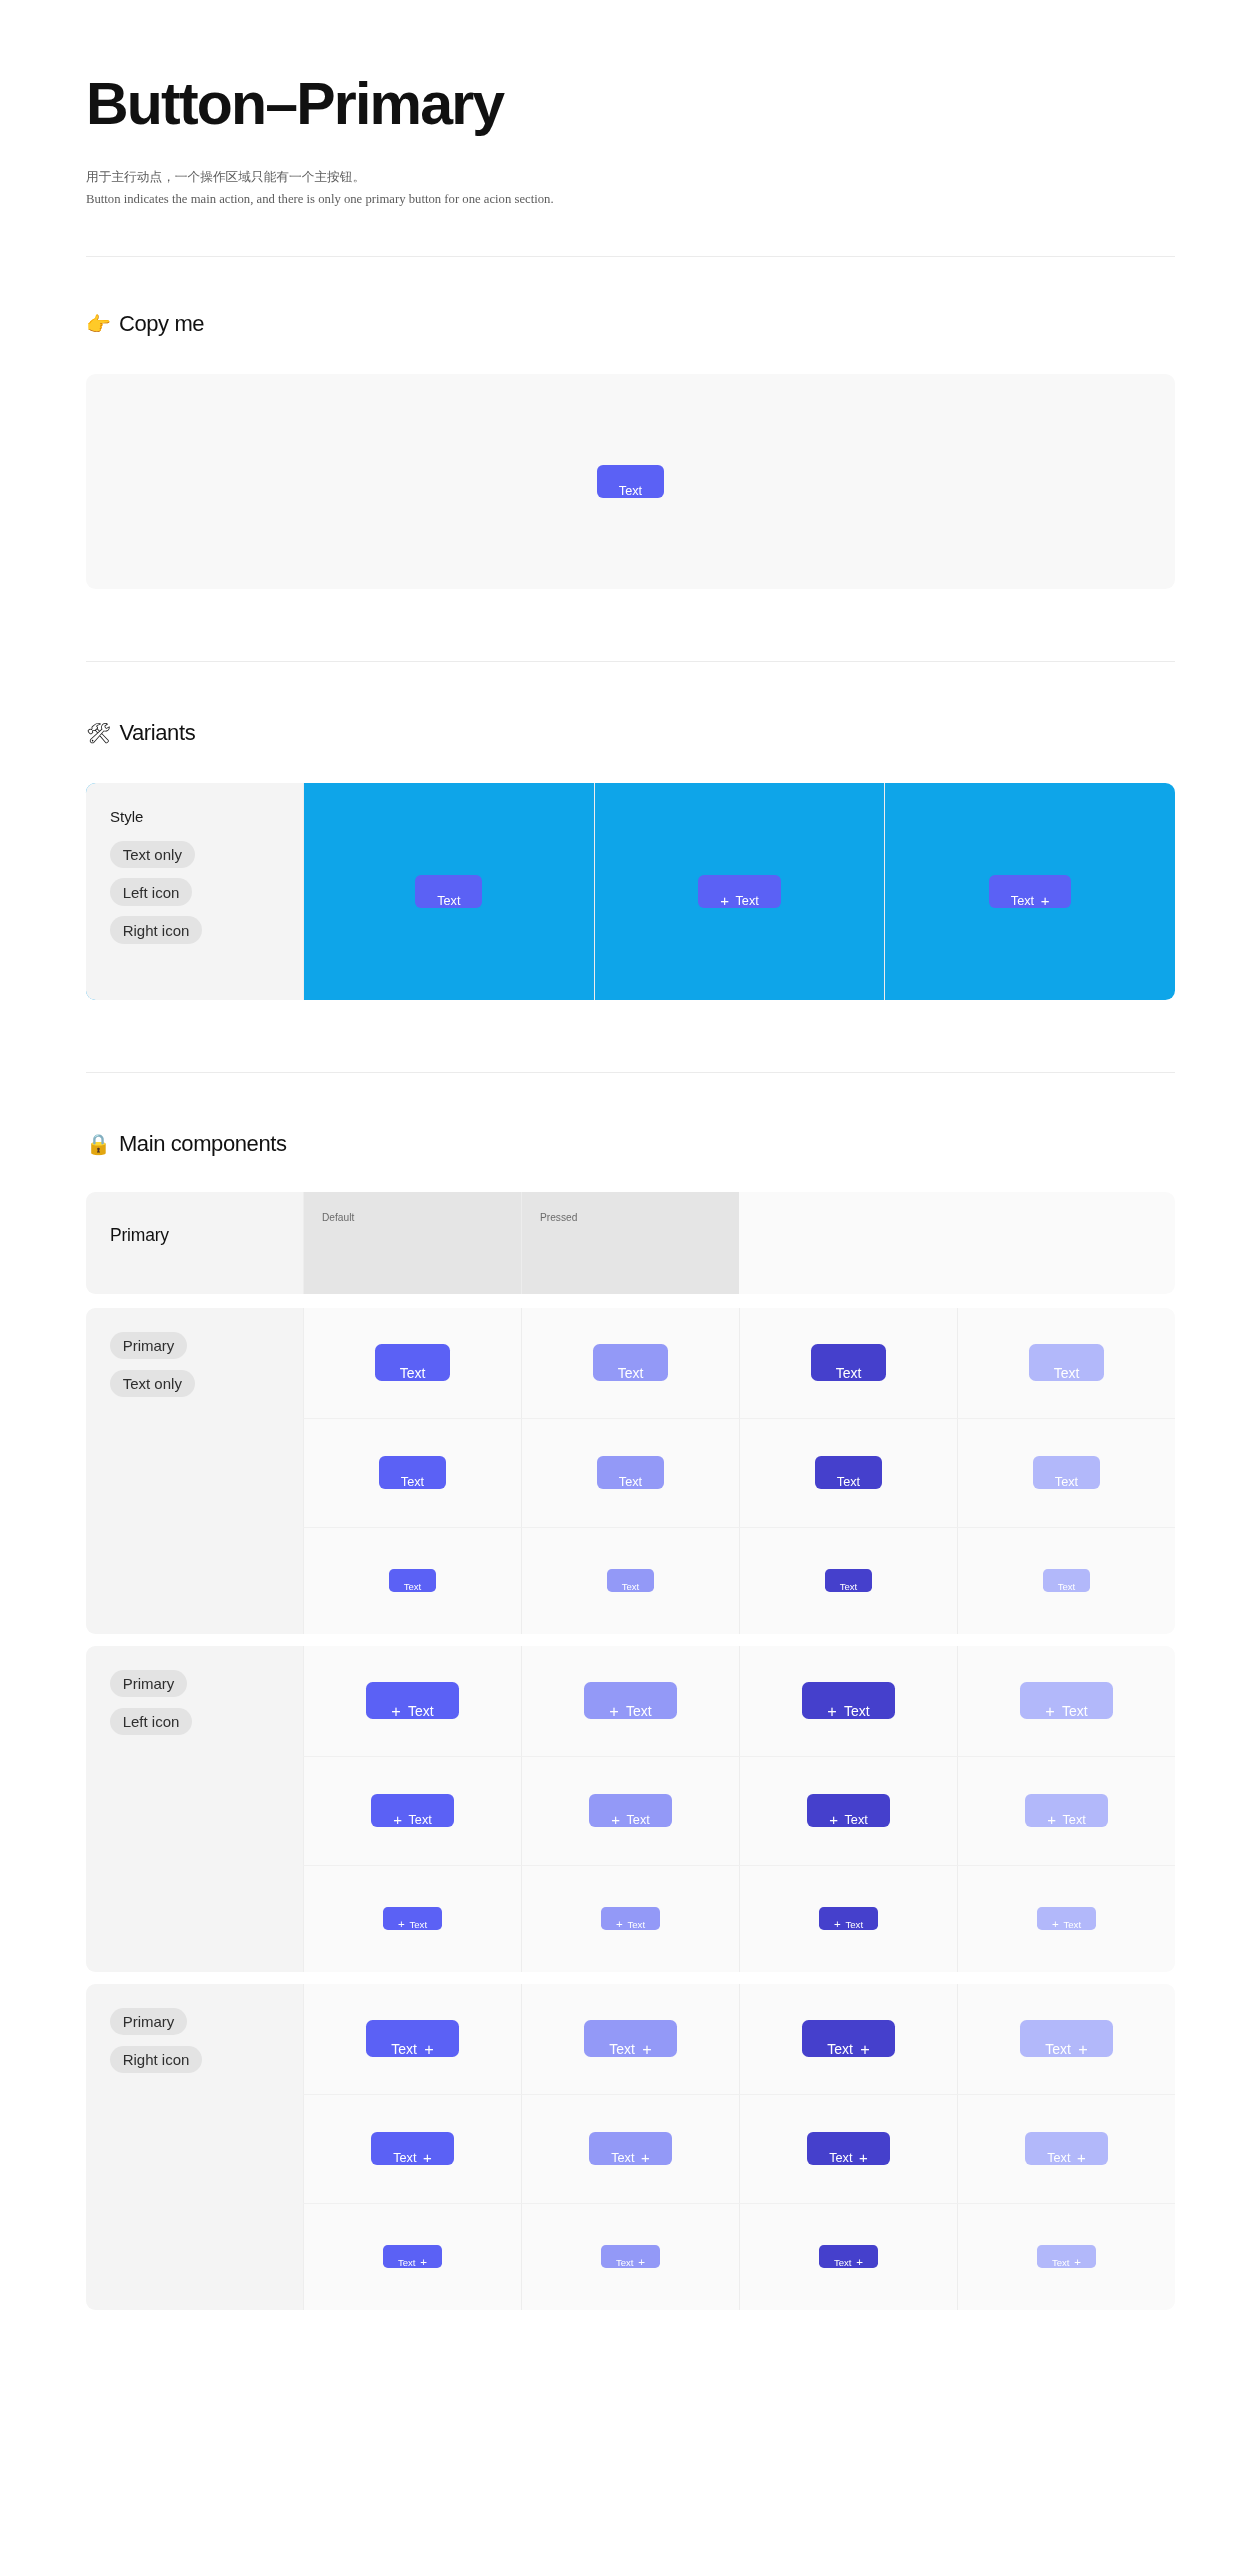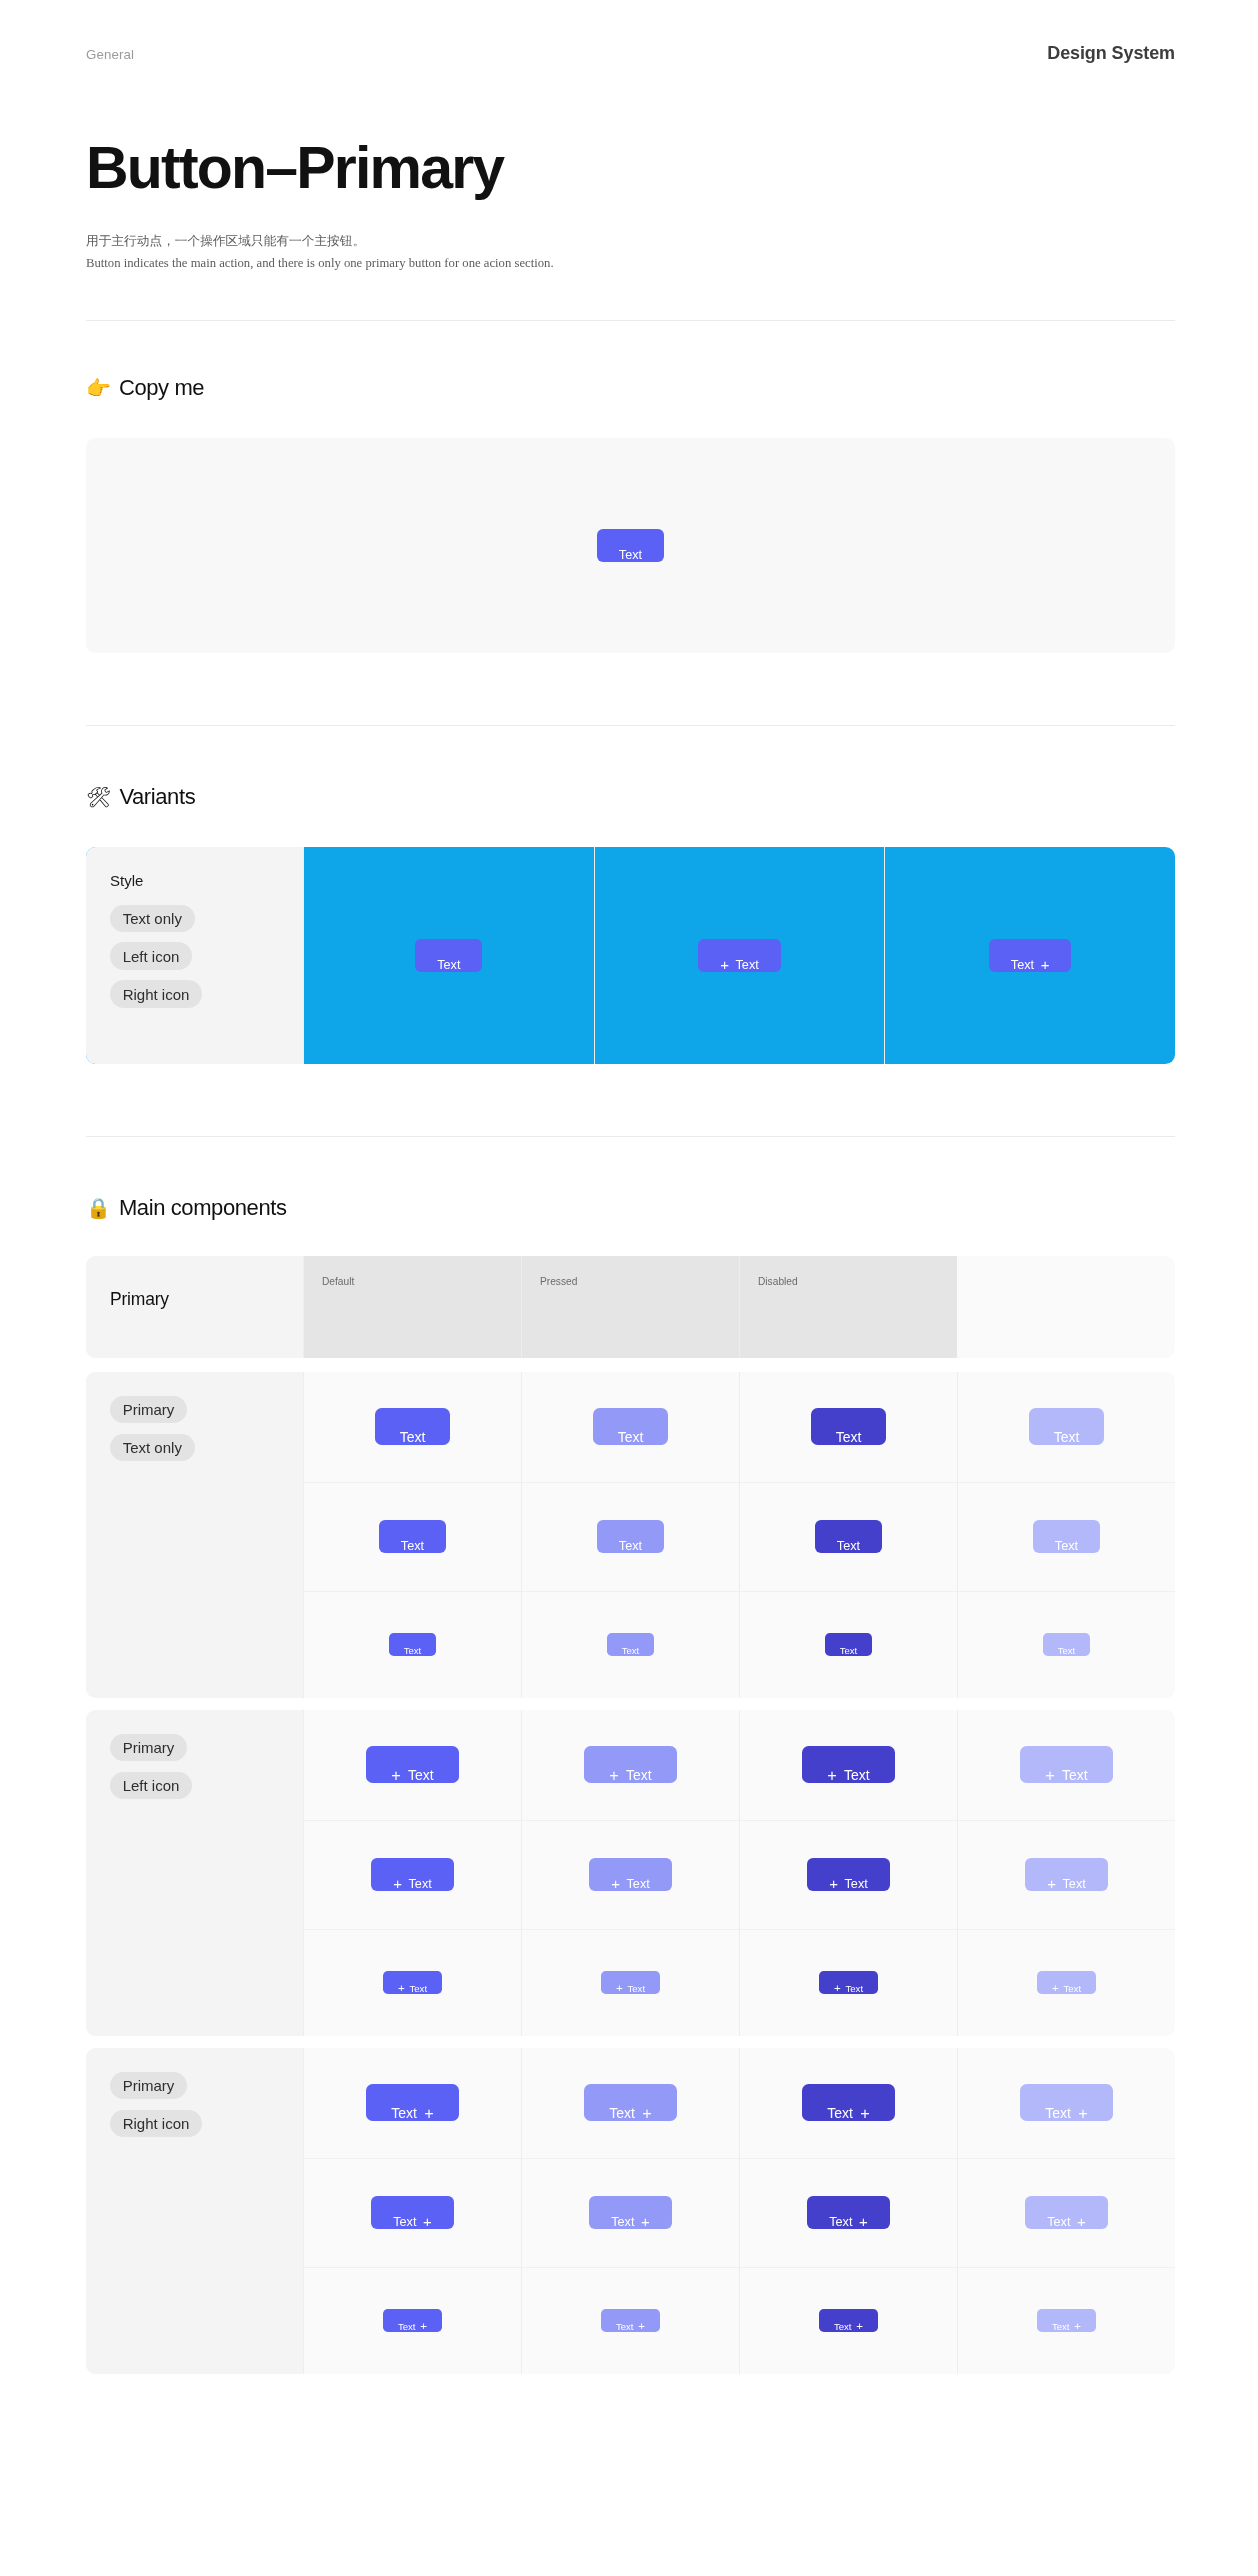--- a/index.html
+++ b/index.html
@@ -216,24 +216,20 @@
   .mcell.r1 { border-top: none; height: 110px; }
   .mcell.r2 { height: 109px; }
   .mcell.r3 { height: 107px; }
 </style>
 </head>
 <body>
 
 <div class="page">
   <div class="col">
 
-    <div class="topbar">
-      <div class="breadcrumb">General</div>
-      <div class="brand">Design System</div>
-    </div>
 
     <h1 class="title">Button–Primary</h1>
 
     <div class="desc">
       <div>用于主行动点，一个操作区域只能有一个主按钮。</div>
       <div>Button indicates the main action, and there is only one primary button for one acion section.</div>
     </div>
 
     <div class="divider"></div>
 
@@ -292,21 +288,20 @@
     </div>
 
     <div class="mtable">
 
       <div class="mgroup head-group">
         <div class="mleft single">
           <div class="ptitle">Primary</div>
         </div>
         <div class="mhead">Default</div>
         <div class="mhead">Pressed</div>
-        <div class="mhead">Disabled</div>
       </div>
 
       <div id="groups-host">
           <div class="mgroup">
             <div class="mleft">
               <span class="chip block">Primary</span>
               <span class="chip block">Text only</span>
             </div>
             <div class="mcell r1">
               <button class="btn lg default">

